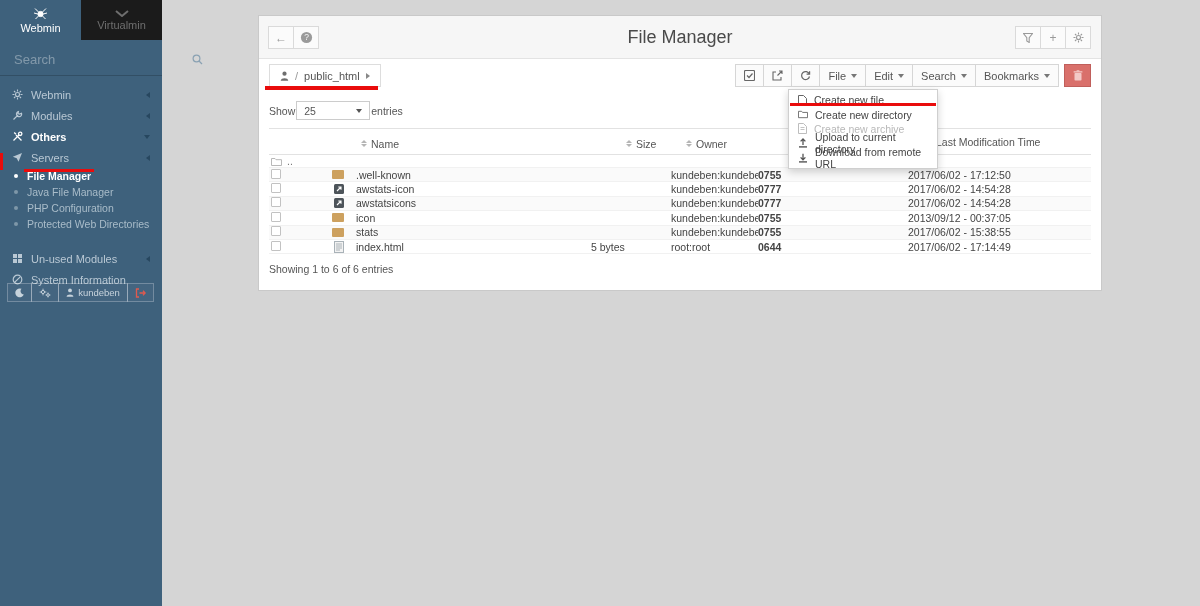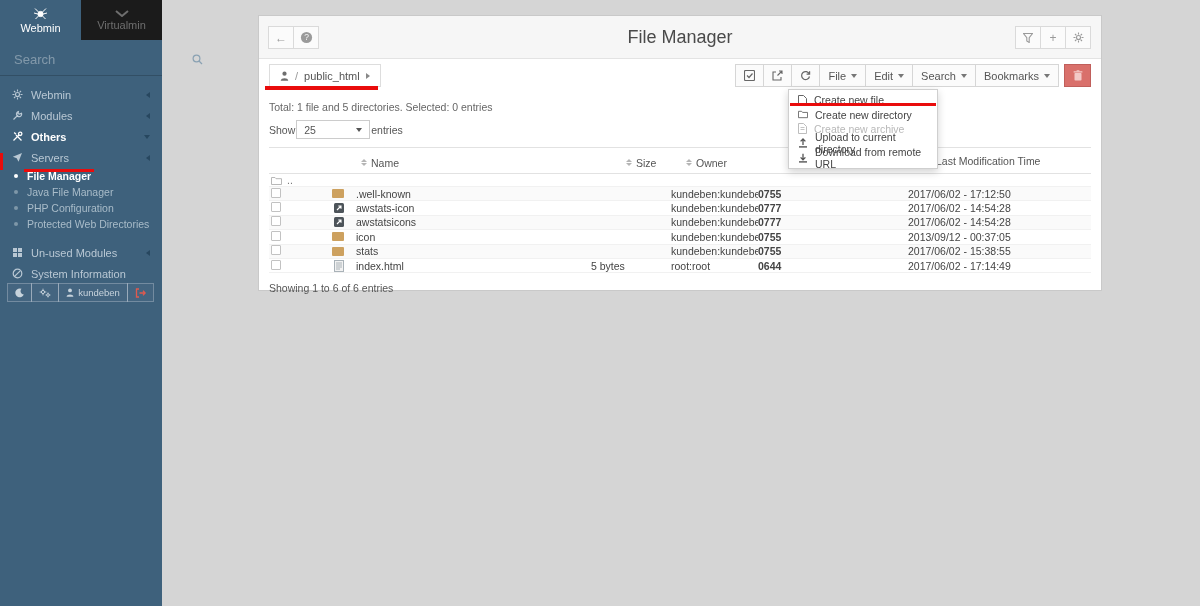--- a/index.html
+++ b/index.html
@@ -182,21 +182,21 @@
     </div>
     <div class="sub-item">
       <span class="dot"></span>
       <span>PHP Configuration</span>
     </div>
     <div class="sub-item">
       <span class="dot"></span>
       <span>Protected Web Directories</span>
     </div>
 
-    <div class="nav-item" style="margin-top:10px">
+    <div class="nav-item" style="margin-top:16px">
       <span class="nicon">
         <svg width="11" height="11" viewBox="0 0 11 11">
             <g fill="#b9c8d4">
               <rect x="1" y="1" width="4" height="4"></rect>
               <rect x="6" y="1" width="4" height="4"></rect>
               <rect x="1" y="6" width="4" height="4"></rect>
               <rect x="6" y="6" width="4" height="4"></rect>
             </g>
           </svg>
       </span>
@@ -357,21 +357,20 @@
                 <rect x="1.5" y="3" width="7" height="7.5" rx="0.8"></rect>
                 <rect x="0.5" y="1.3" width="9" height="1.2" rx="0.5"></rect>
                 <rect x="3.5" y="0.3" width="3" height="1.2" rx="0.5"></rect>
               </g>
             </svg>
         </span>
       </span>
     </div>
   </div>
 
-  <div class="total-line">Total: 1 file and 5 directories. Selected: 0 entries</div>
 
   <div class="show-row">
     <span>Show</span>
     <span class="select">
       <span>25</span>
       <span class="dcaret"></span>
     </span>
     <span>entries</span>
   </div>
 

